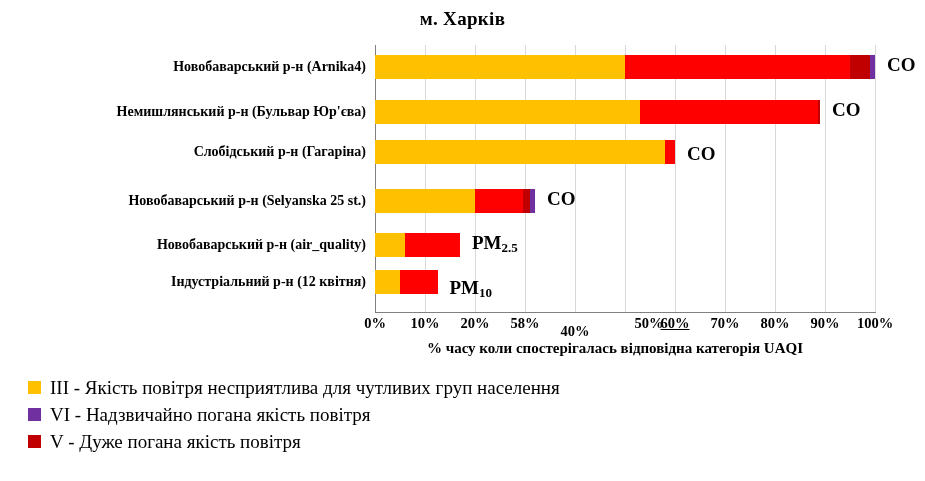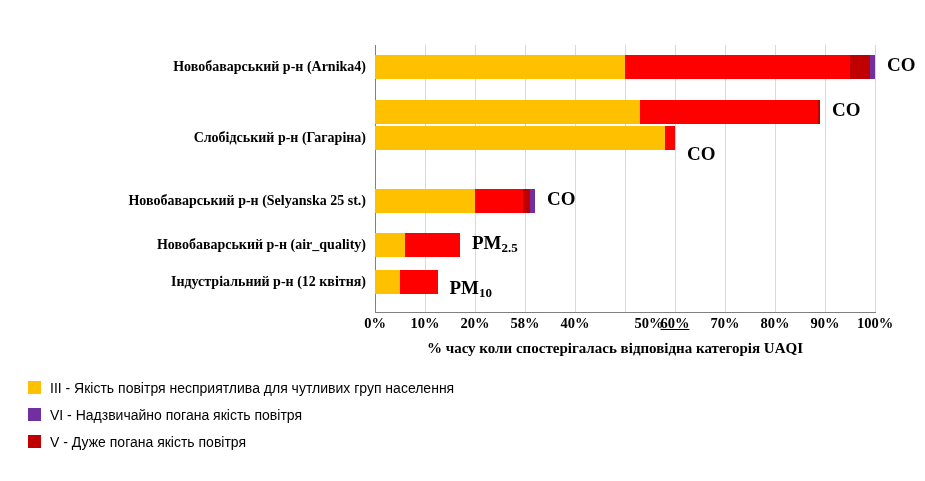--- a/index.html
+++ b/index.html
@@ -149,30 +149,31 @@
     display: flex;
     align-items: center;
   }
   .legend-swatch {
     width: 13px;
     height: 13px;
     margin-right: 9px;
     flex: 0 0 auto;
   }
   .legend-text {
-    font-family: Liberation Sans, sans-serif;
-    font-size: 14px;
+    font-family: Liberation Serif, serif;
+    font-size: 19px;
     white-space: nowrap;
   }
 </style>
 </head>
 <body>
 
 <div id="chart-root">
 
+  <div id="chart-title">м. Харків</div>
 
   <div id="plot-area">
       <div class="gridline axis-left" style="left: 0px;"></div>
       <div class="gridline" style="left: 50px;"></div>
       <div class="gridline" style="left: 100px;"></div>
       <div class="gridline" style="left: 150px;"></div>
       <div class="gridline" style="left: 200px;"></div>
       <div class="gridline" style="left: 250px;"></div>
       <div class="gridline" style="left: 300px;"></div>
       <div class="gridline" style="left: 350px;"></div>
@@ -188,28 +189,29 @@
         <div class="cat-label" style="line-height: 44.5px;">Новобаварський р-н (Arnika4)</div>
         <div class="bar-wrap" style="top: 10.25px;">
           <div class="seg s1" style="left: 0px; width: 250px; background: rgb(255, 192, 0);"></div>
           <div class="seg s2" style="left: 250px; width: 225px; background: rgb(255, 0, 0);"></div>
           <div class="seg s3" style="left: 475px; width: 20px; background: rgb(192, 0, 0);"></div>
           <div class="seg s4" style="left: 495px; width: 5px; background: rgb(112, 48, 160);"></div>
         </div>
       </div>
       <div class="bar-annot" style="left: 832px; top: 98.75px;">CO</div>
       <div class="cat-row" style="top: 89.5px; height: 44.5px;">
+        <div class="cat-label" style="line-height: 44.5px;">Немишлянський р-н (Бульвар Юр'єва)</div>
         <div class="bar-wrap" style="top: 10.25px;">
           <div class="seg s1" style="left: 0px; width: 265px; background: rgb(255, 192, 0);"></div>
           <div class="seg s2" style="left: 265px; width: 177.5px; background: rgb(255, 0, 0);"></div>
           <div class="seg s3" style="left: 442.5px; width: 2.5px; background: rgb(192, 0, 0);"></div>
         </div>
       </div>
       <div class="bar-annot" style="left: 687px; top: 143.25px;">CO</div>
-      <div class="cat-row" style="top: 116px; height: 44.5px;">
+      <div class="cat-row" style="top: 130px; height: 44.5px;">
         <div class="cat-label" style="line-height: 44.5px;">Слобідський р-н (Гагаріна)</div>
         <div class="bar-wrap" style="top: 10.25px;">
           <div class="seg s1" style="left: 0px; width: 290px; background: rgb(255, 192, 0);"></div>
           <div class="seg s2" style="left: 290px; width: 10px; background: rgb(255, 0, 0);"></div>
         </div>
       </div>
       <div class="bar-annot" style="left: 547px; top: 187.75px;">CO</div>
       <div class="cat-row" style="top: 178.5px; height: 44.5px;">
         <div class="cat-label" style="line-height: 44.5px;">Новобаварський р-н (Selyanska 25 st.)</div>
         <div class="bar-wrap" style="top: 10.25px;">
@@ -235,21 +237,21 @@
           <div class="seg s2" style="left: 25px; width: 37.5px; background: rgb(255, 0, 0);"></div>
         </div>
       </div>
     </div>
 
   <div id="xticks">
       <div class="xtick" style="left: 345px;">0%</div>
       <div class="xtick" style="left: 395px;">10%</div>
       <div class="xtick" style="left: 445px;">20%</div>
       <div class="xtick" style="left: 495px;">58%</div>
-      <div class="xtick" style="left: 545px;">40%</div>
+      <div class="xtick" style="left: 545px; margin-top: 8px;">40%</div>
       <div class="xtick" style="left: 619px;">50%</div>
       <div class="xtick" style="left: 645px; text-decoration: underline;">60%</div>
       <div class="xtick" style="left: 695px;">70%</div>
       <div class="xtick" style="left: 745px;">80%</div>
       <div class="xtick" style="left: 795px;">90%</div>
       <div class="xtick" style="left: 845px;">100%</div>
     </div>
 
   <div id="xaxis-title">% часу коли спостерігалась відповідна категорія UAQI</div>
 

